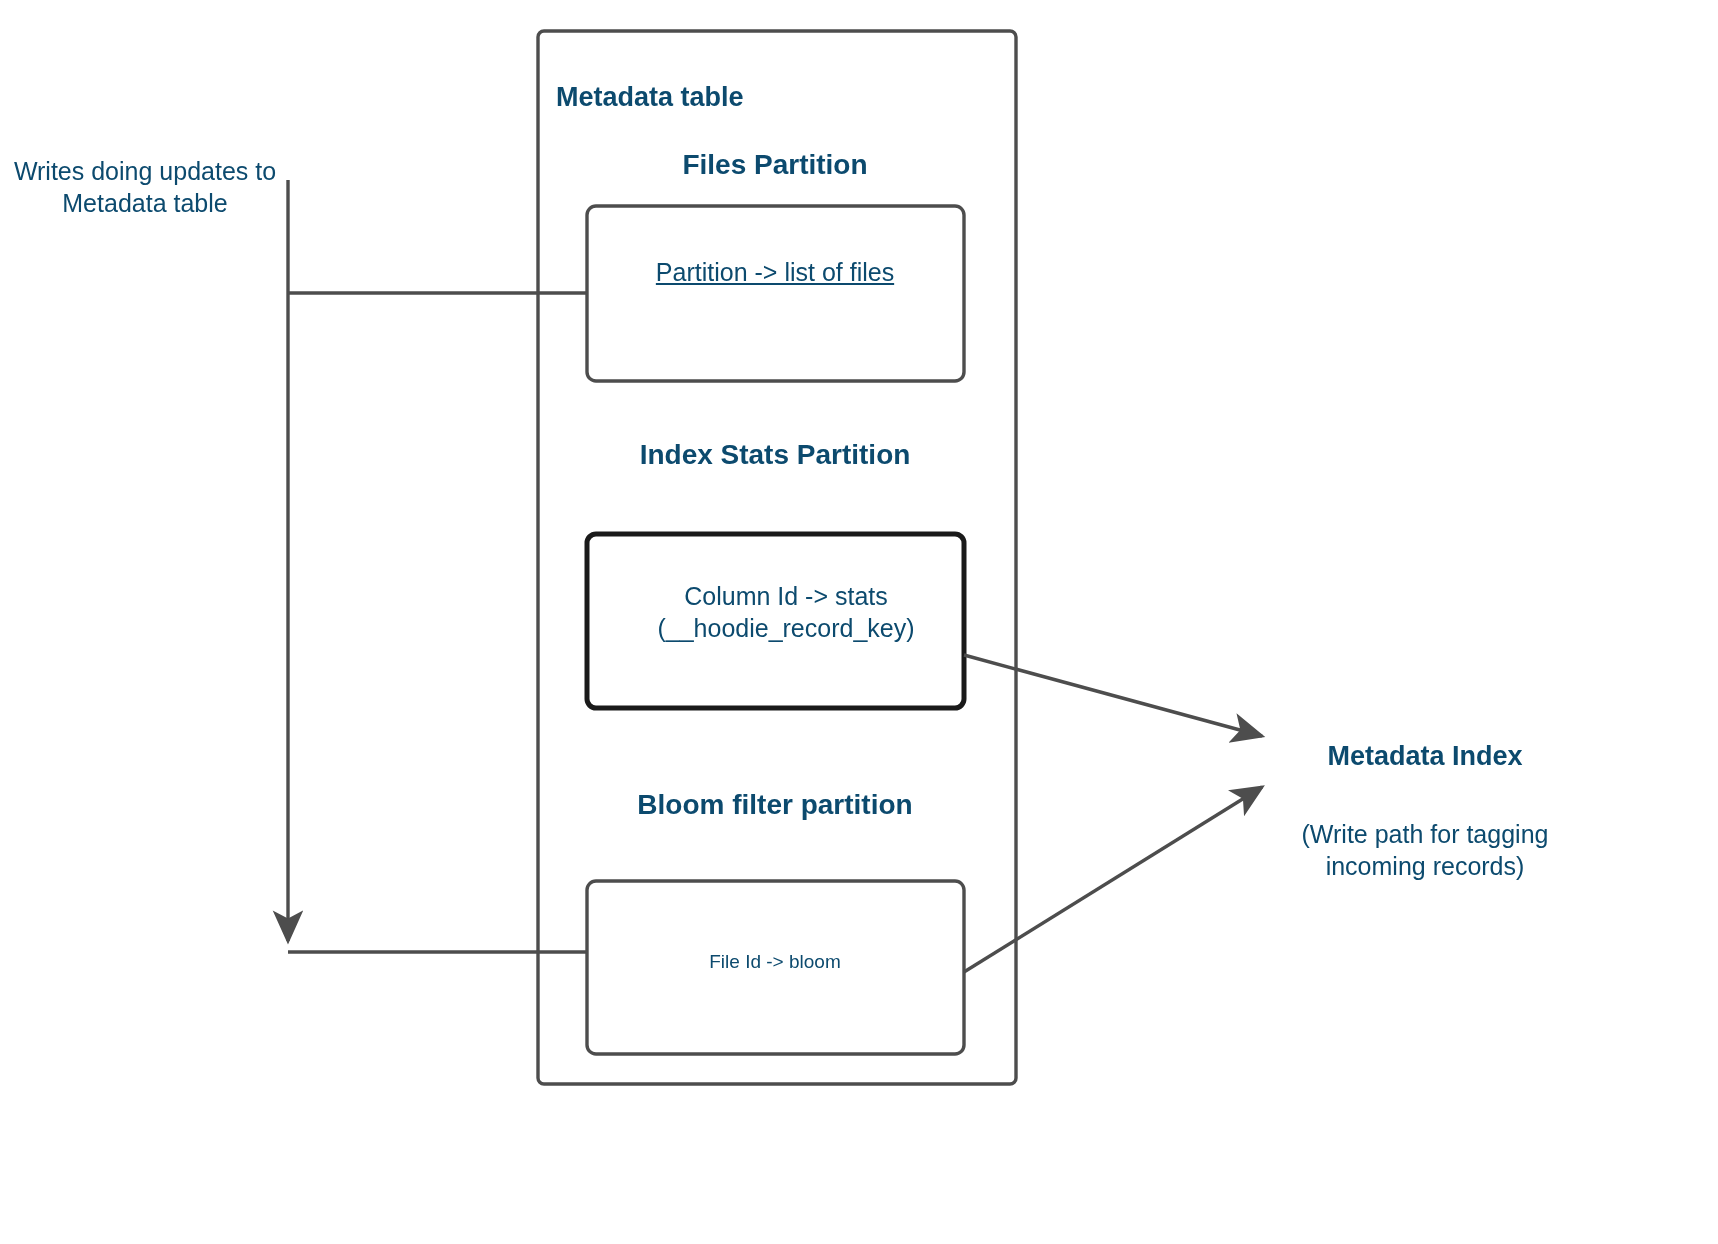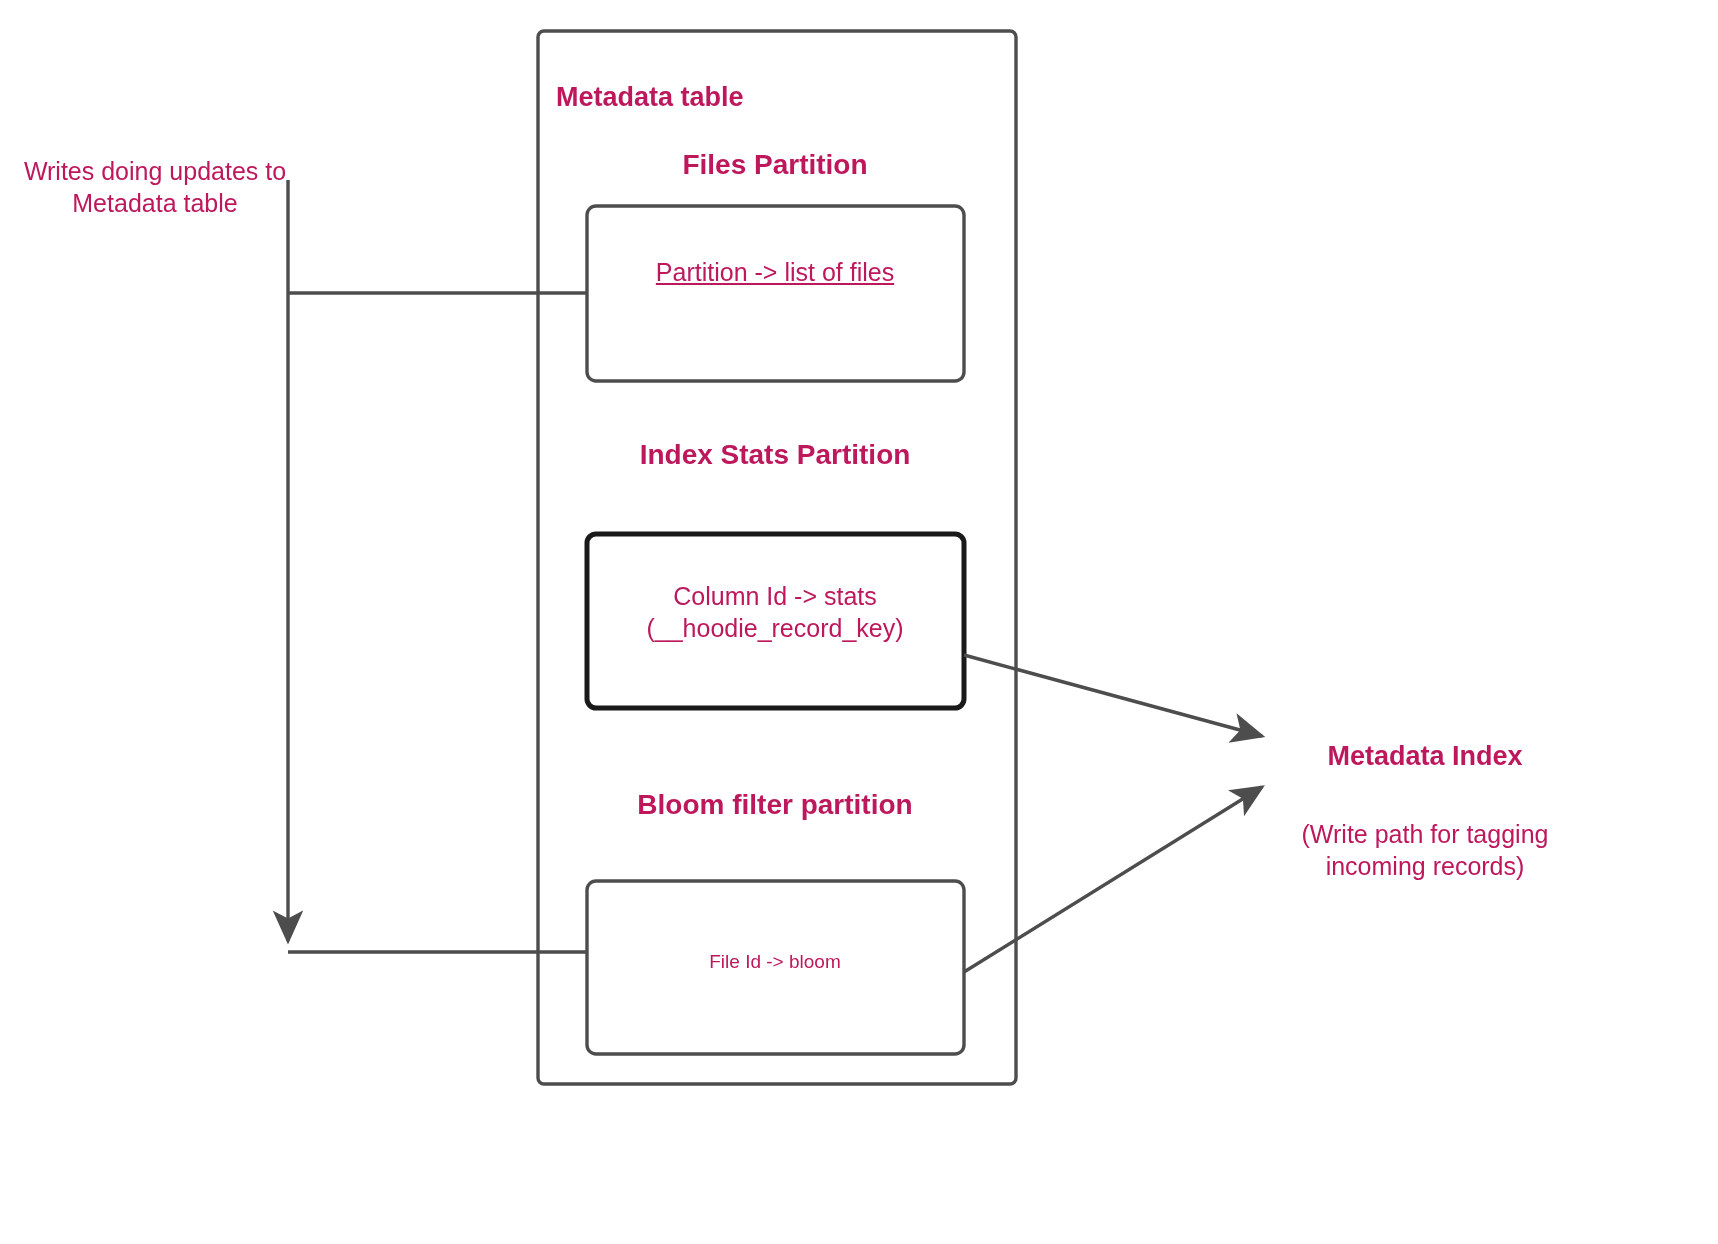--- a/index.html
+++ b/index.html
@@ -19,29 +19,29 @@
     position: absolute;
     inset: 0;
     width: 1718px;
     height: 1244px;
   }
   .txt {
     position: absolute;
     text-align: center;
     line-height: 1.28;
     white-space: pre-line;
-    color: #be185d;
+    color: #0c4a6e;
   }
   .bold {
     font-weight: bold;
   }
 
   
   #writes-label {
-    left: 10px;
+    left: 0;
     top: 155px;
     width: 290px;
     font-size: 25px;
   }
 
   
   #metadata-table-title {
     left: 556px;
     top: 80px;
     width: 420px;
@@ -75,20 +75,21 @@
     top: 256px;
     width: 370px;
     font-size: 25px;
     text-decoration: underline;
   }
   #colstats-box-label {
     left: 590px;
     top: 580px;
     width: 370px;
     font-size: 25px;
+    padding-left: 11px;
   }
   #bloom-box-label {
     left: 590px;
     top: 950px;
     width: 370px;
     font-size: 19px;
   }
 
   
   #metadata-index-title {

